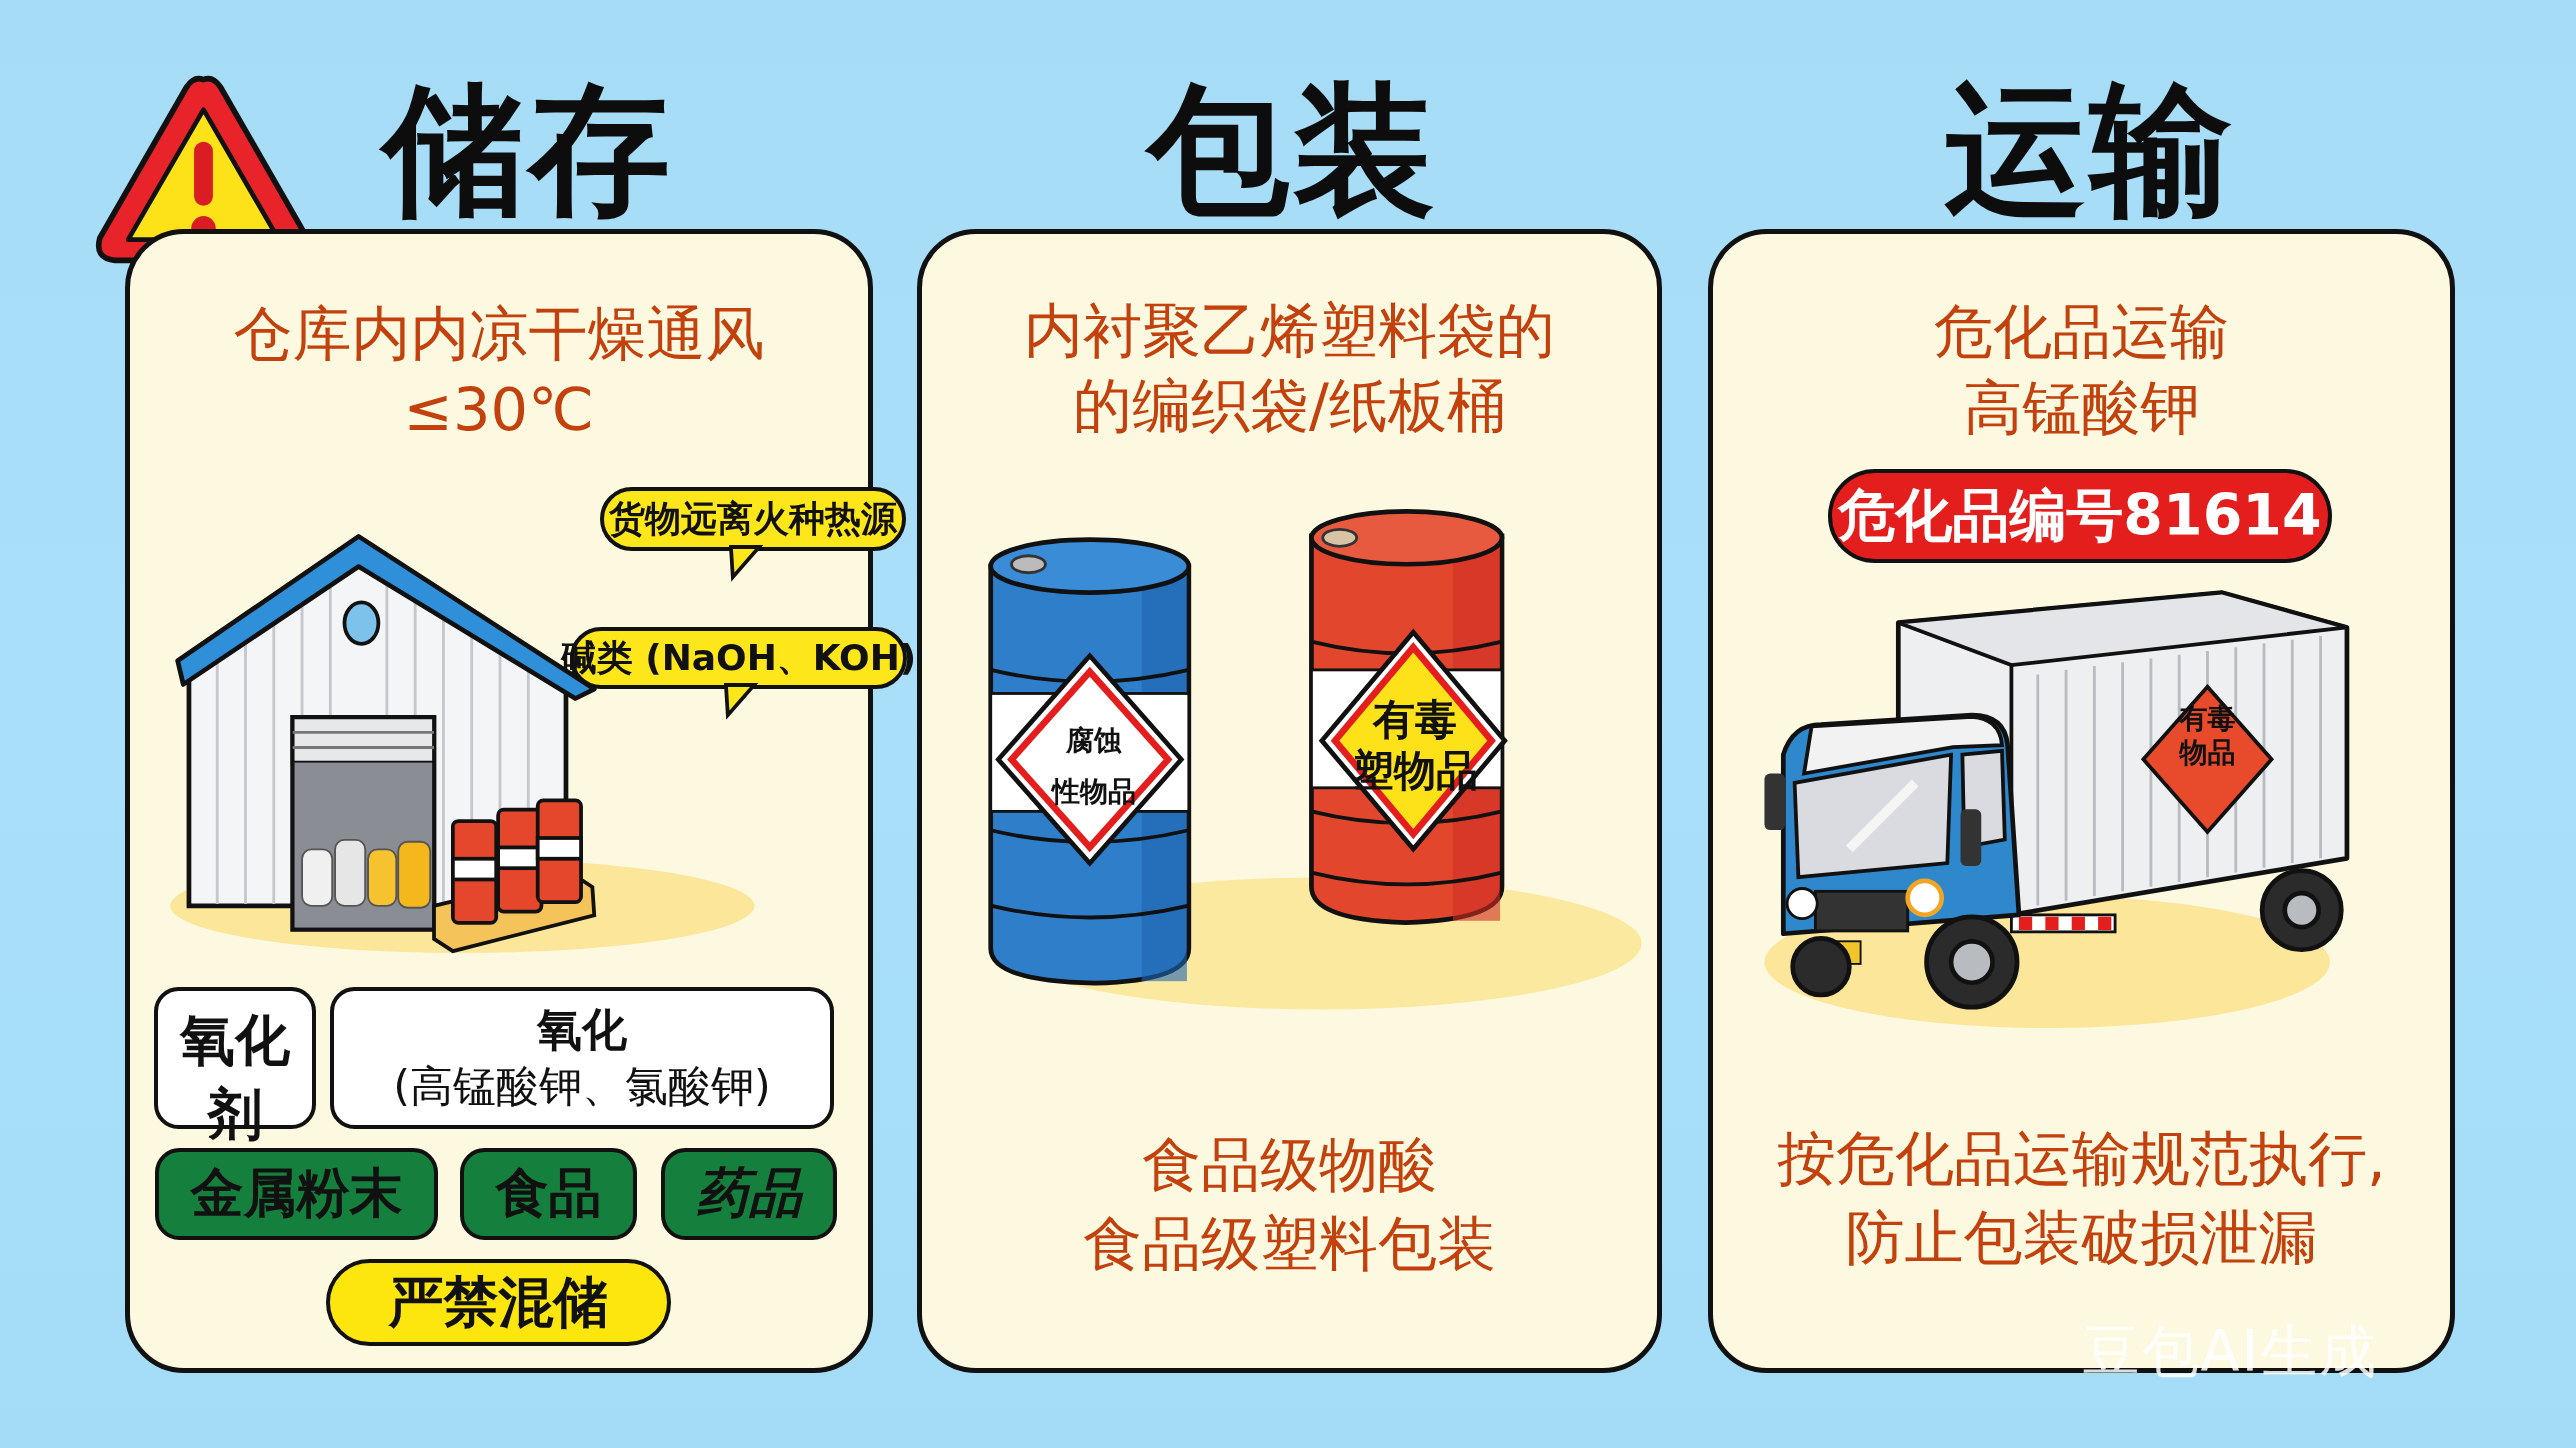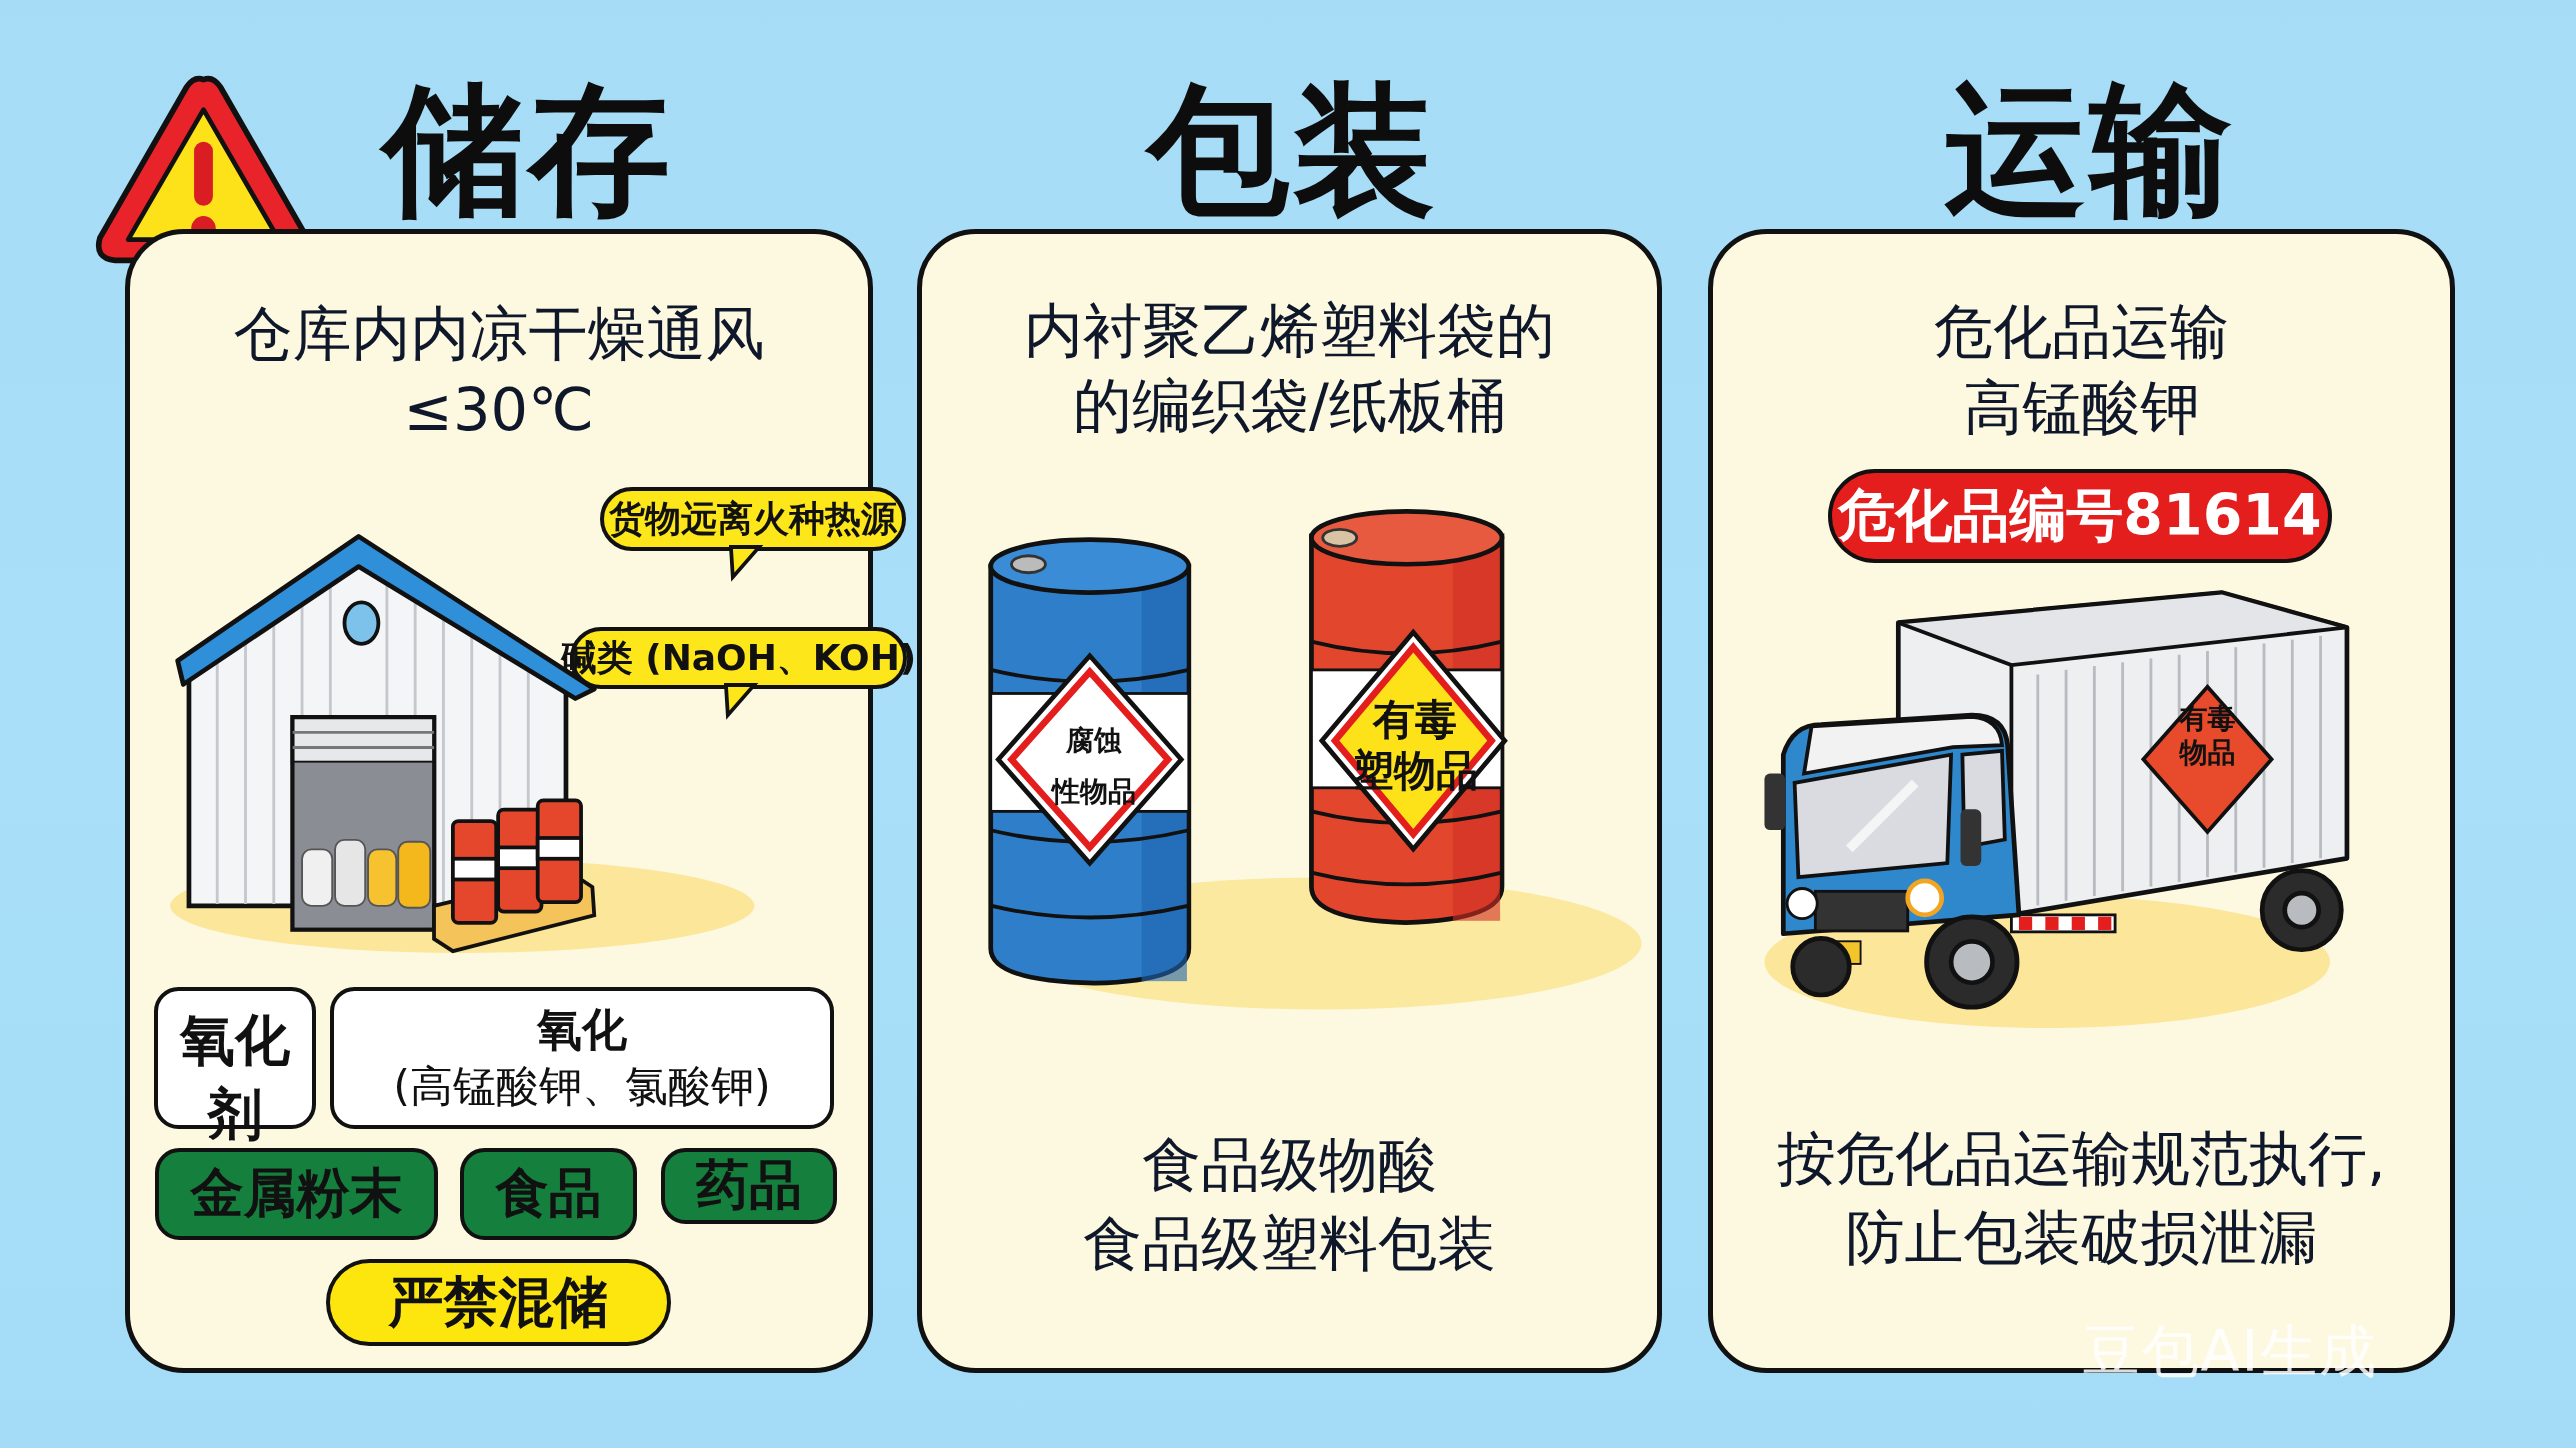--- a/index.html
+++ b/index.html
@@ -2,21 +2,21 @@
 <html style="font-size:15px"><head>
 <meta charset="utf-8">
 <style>
   html,body{margin:0;padding:0;}
   body{width:2576px;height:1448px;overflow:hidden;position:relative;
     background:linear-gradient(180deg,#a6dcf6 0%,#a9dff8 50%,#a4dcf7 100%);
     font-family:"DejaVu Sans","Liberation Sans",sans-serif;color:#111;}
   .abs{position:absolute;}
   .title{position:absolute;top:74px;font-size:142px;font-weight:bold;line-height:151px;letter-spacing:3.8px;color:#0d0d0d;text-align:center;}
   .card{position:absolute;top:229px;height:1144px;background:#fdf9e1;border:5.7px solid #111;border-radius:59px;box-sizing:border-box;}
-  .ctext{position:absolute;left:0;right:0;text-align:center;font-size:59px;line-height:75px;color:#0f172a;}
+  .ctext{position:absolute;left:0;right:0;text-align:center;font-size:59px;line-height:75px;color:#c2410c;}
   .bubble{position:absolute;background:#fde61a;border:4.7px solid #111;border-radius:32px;font-size:36px;font-weight:bold;display:flex;align-items:center;justify-content:center;box-sizing:border-box;white-space:nowrap;}
   .tag{position:absolute;border:4.7px solid #111;border-radius:24.5px;box-sizing:border-box;display:flex;flex-direction:column;align-items:center;justify-content:center;text-align:center;margin-top:6px;}
   .tag.white{background:#fff;}
   .tag.pink{background:#15803d;}
   .pill{position:absolute;background:#fde60e;border:4.7px solid #111;border-radius:47px;box-sizing:border-box;display:flex;align-items:center;justify-content:center;font-size:55px;font-weight:bold;}
   .redpill{position:absolute;background:#e41d1d;border:4.7px solid #111;border-radius:49px;box-sizing:border-box;display:flex;align-items:center;justify-content:center;font-size:57px;font-weight:bold;color:#fff;}
   svg{position:absolute;overflow:visible;}
   .watermark{position:absolute;right:198px;bottom:57px;font-size:57px;font-weight:normal;color:rgba(255,255,255,0.85);letter-spacing:1.9px;}
 </style>
 </head>
@@ -87,21 +87,21 @@
 
 <div class="tag white" style="left:154px;top:981px;width:162px;height:142px;justify-content:flex-start;padding-top:13.2px;">
   <span style="font-size:55px;font-weight:bold;">氧化剂</span>
 </div>
 <div class="tag white" style="left:330px;top:981px;width:504px;height:142px;">
   <span style="font-size:45px;font-weight:bold;line-height:57px;">氧化</span>
   <span style="font-size:43px;line-height:57px;">(高锰酸钾、氯酸钾)</span>
 </div>
 <div class="tag pink" style="left:155px;top:1142px;width:283px;height:92px;font-size:53px;font-weight:bold;">金属粉末</div>
 <div class="tag pink" style="left:460px;top:1142px;width:177px;height:92px;font-size:53px;font-weight:bold;">食品</div>
-<div class="tag pink" style="left:661px;top:1142px;width:176px;height:76px;font-size:53px;font-weight:bold;">药品</div>
+<div class="tag pink" style="left:661px;top:1142px;width:176px;height:92px;font-size:53px;font-weight:bold;font-style:italic;">药品</div>
 <div class="pill" style="left:326px;top:1259px;width:345px;height:87px;">严禁混储</div>
 
 <div class="title" style="left:1076px;width:434px;">包装</div>
 <div class="card" style="left:917px;width:745px;">
   <div class="ctext" style="top:59px;">内衬聚乙烯塑料袋的</div>
   <div class="ctext" style="top:134px;">的编织袋/纸板桶</div>
   <div class="ctext" style="top:893px;">食品级物酸</div>
   <div class="ctext" style="top:972px;">食品级塑料包装</div>
 </div>
 

